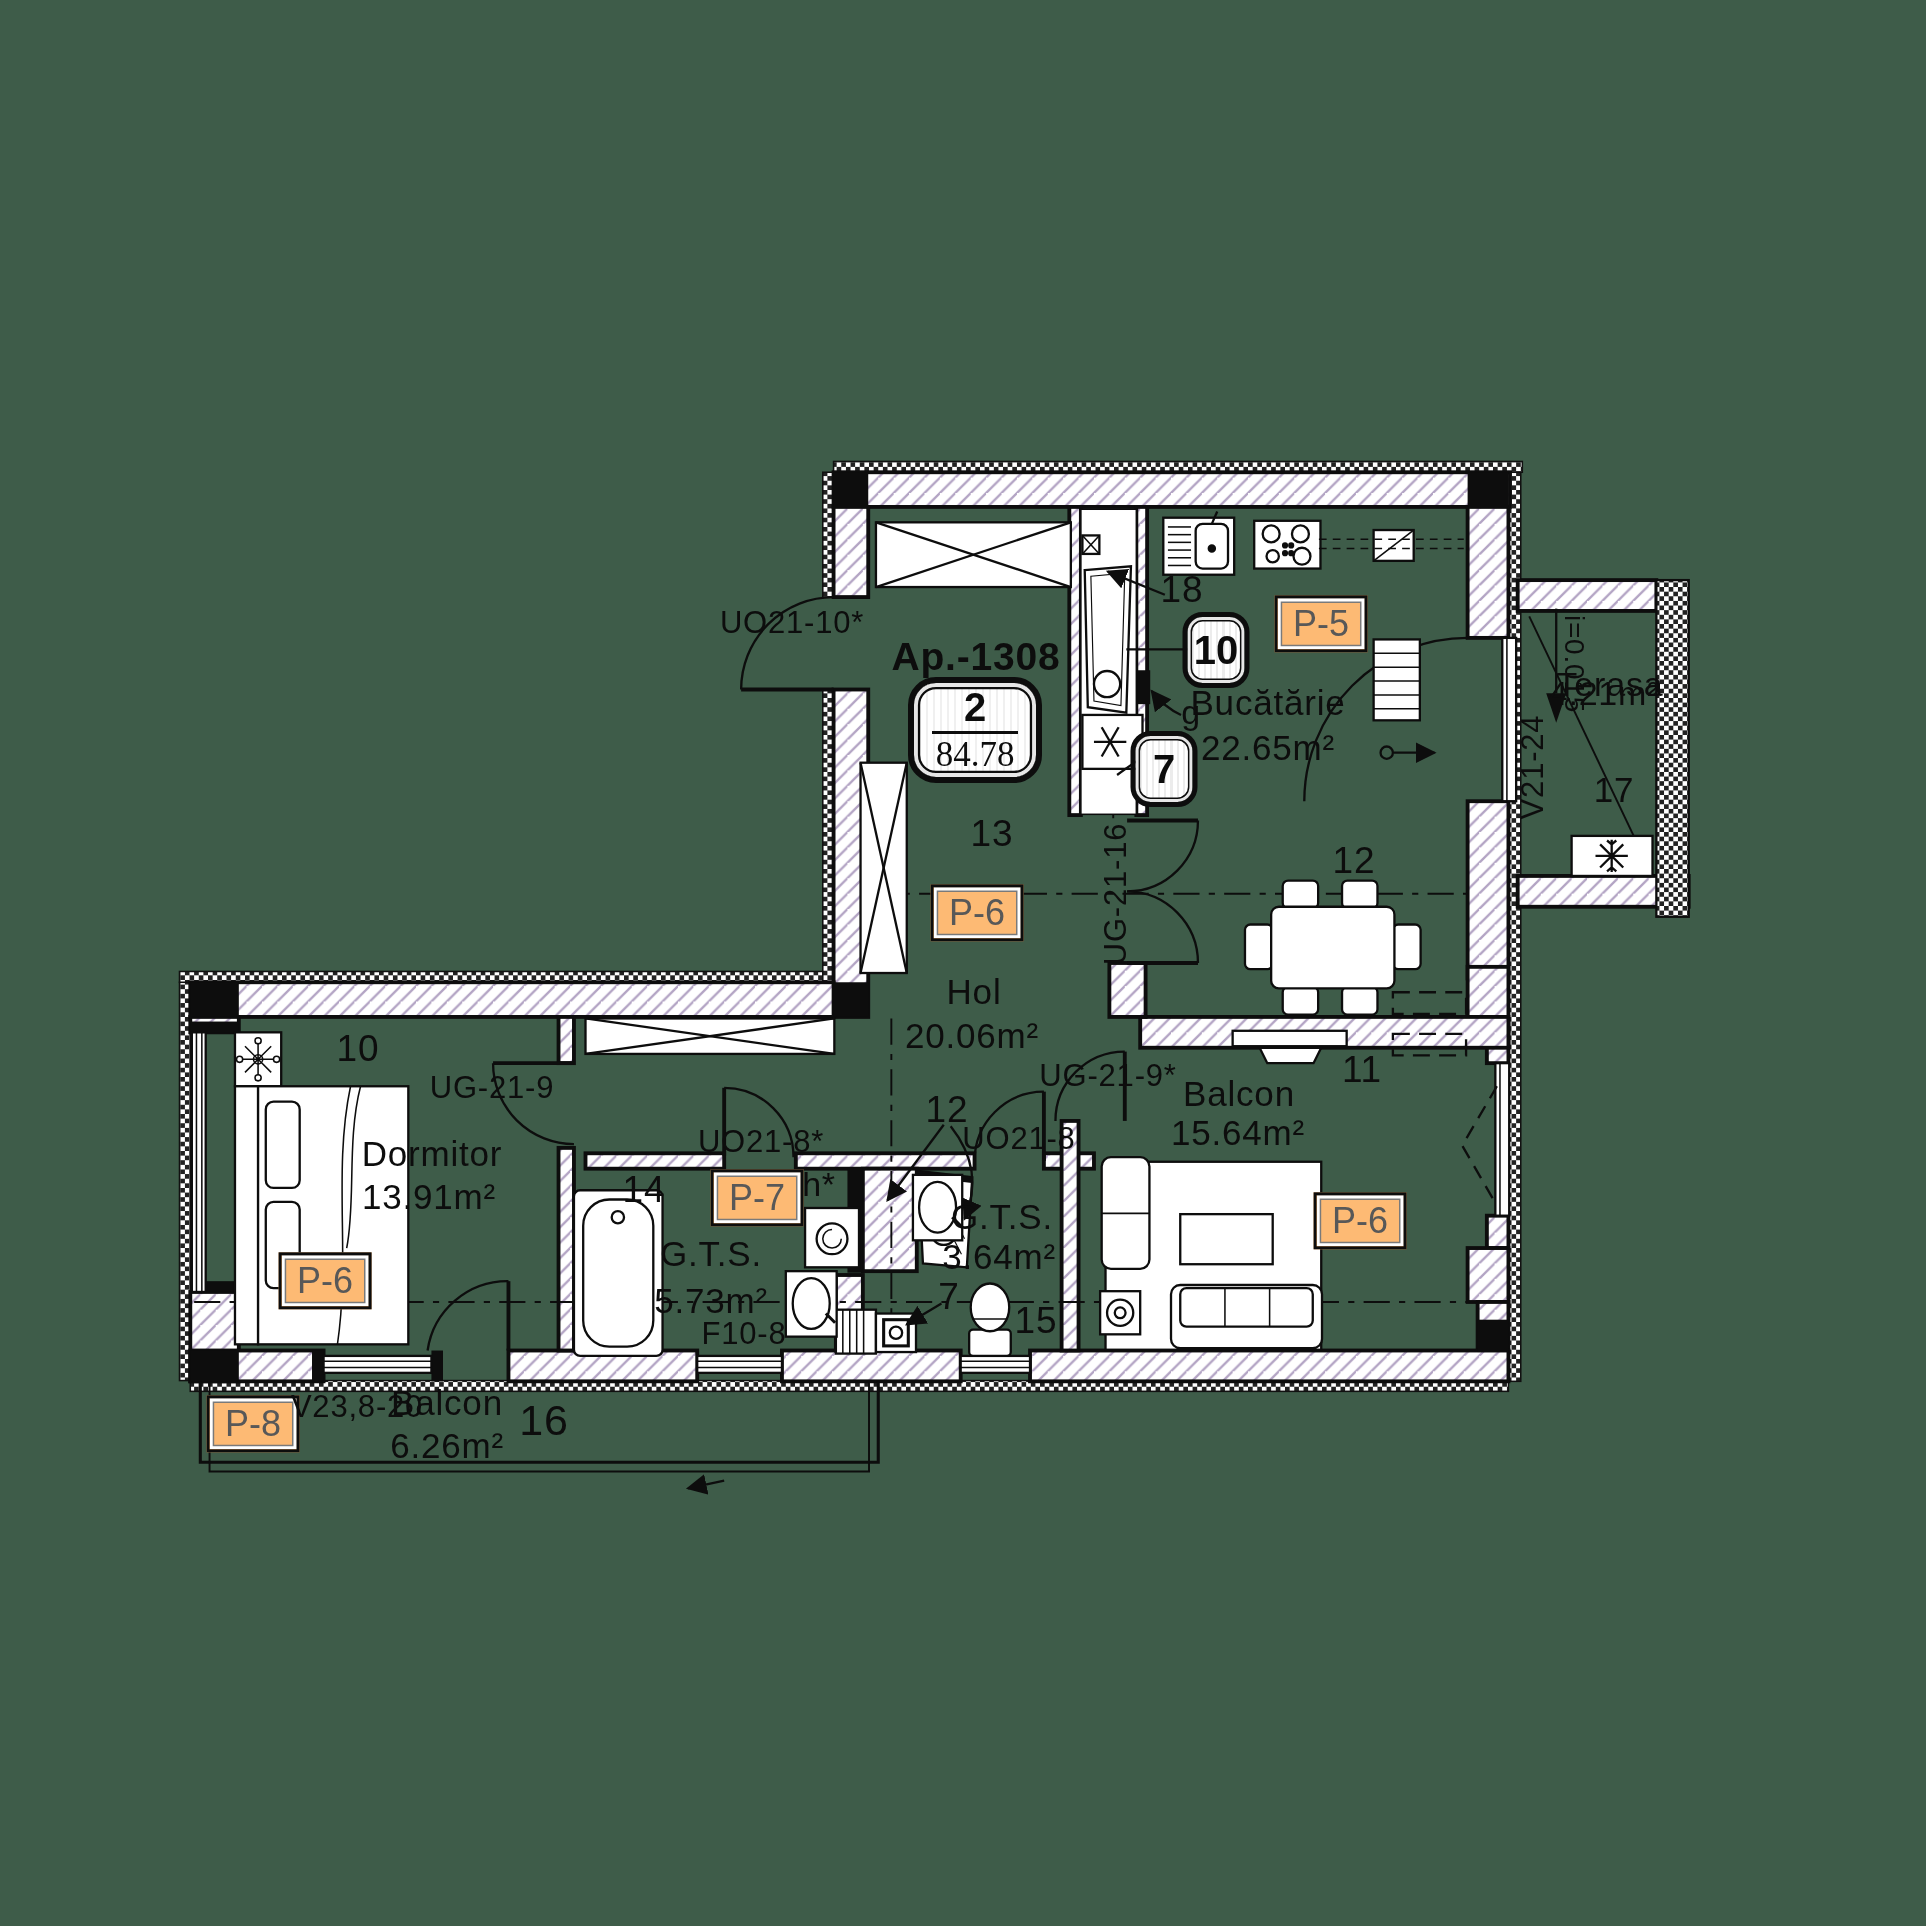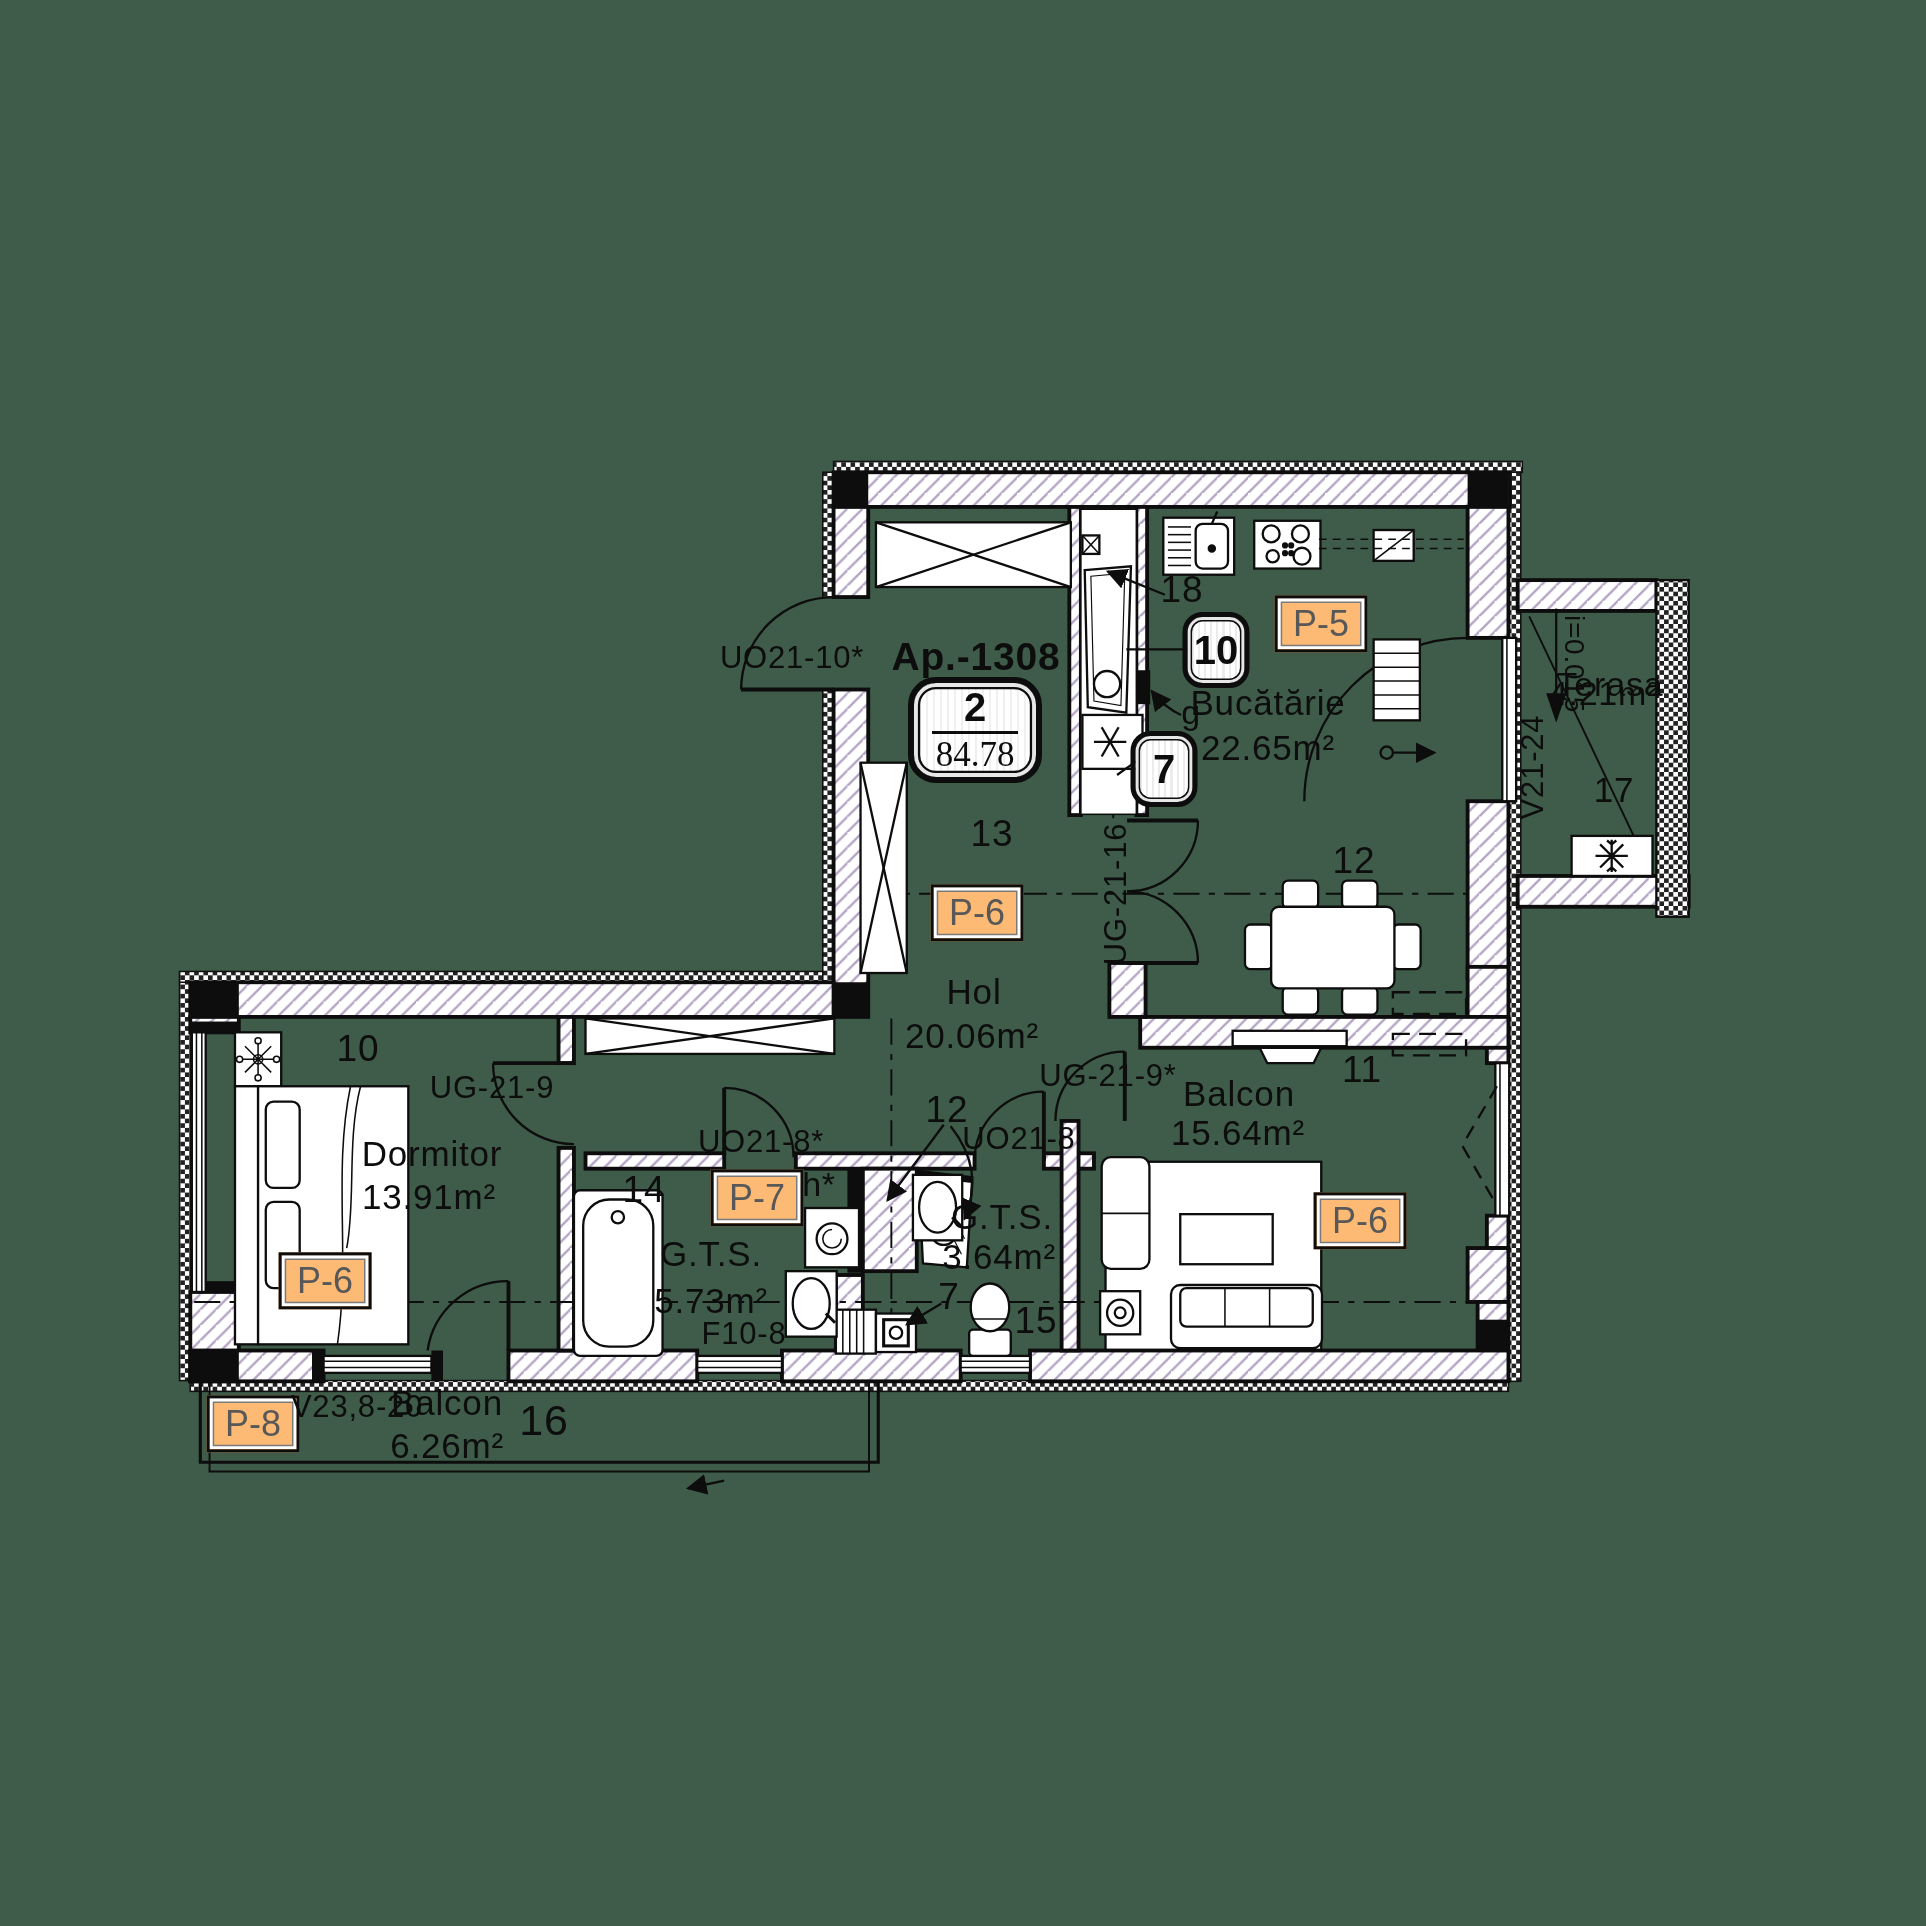--- a/index.html
+++ b/index.html
@@ -393,21 +393,21 @@
   </g>
 </svg>
 
 <div class="lbl title" style="left:976px;top:657px">Ap.-1308</div>
 <div class="apbadge" style="left:975px;top:730px">
   <div class="top">2</div>
   <div class="rule"></div>
   <div class="bot">84.78</div>
 </div>
 
-<div class="lbl small" style="left:792px;top:658px">UO21-10*</div>
+<div class="lbl small" style="left:792px;top:623px">UO21-10*</div>
 
 <div class="lbl bold" style="left:992px;top:834px">13</div>
 <div class="pbadge" style="left:977px;top:913px">P-6</div>
 <div class="lbl" style="left:974px;top:992px">Hol</div>
 <div class="lbl" style="left:972px;top:1036px">20.06m²</div>
 <div class="lbl small rotccw" style="left:1116px;top:894px">UG-21-16</div>
 
 <div class="lbl bold" style="left:1182px;top:590px">18</div>
 <div class="riser" style="left:1216px;top:650px">10</div>
 <div class="pbadge" style="left:1321px;top:624px">P-5</div>

